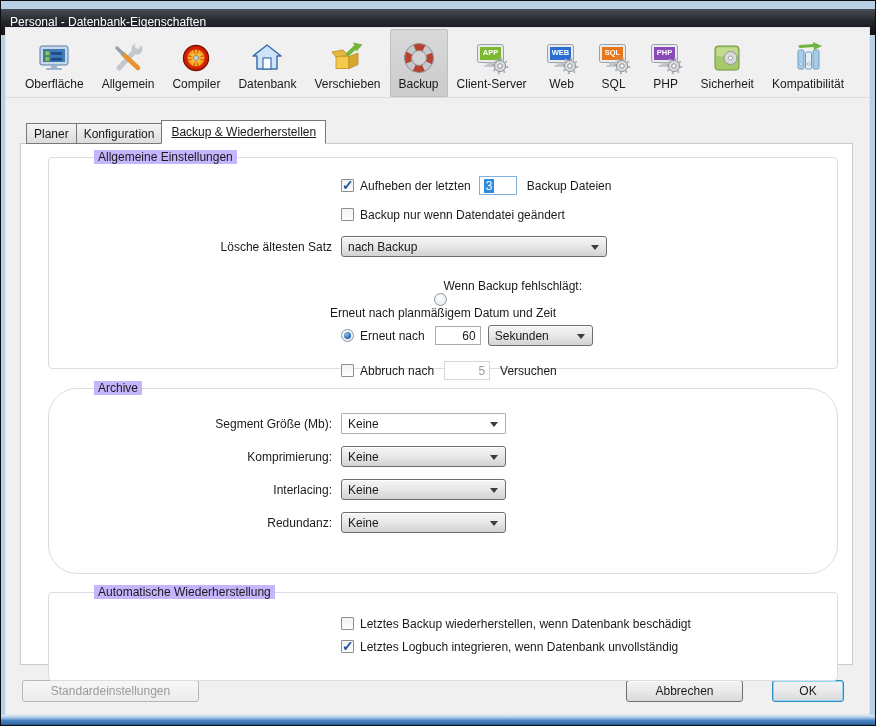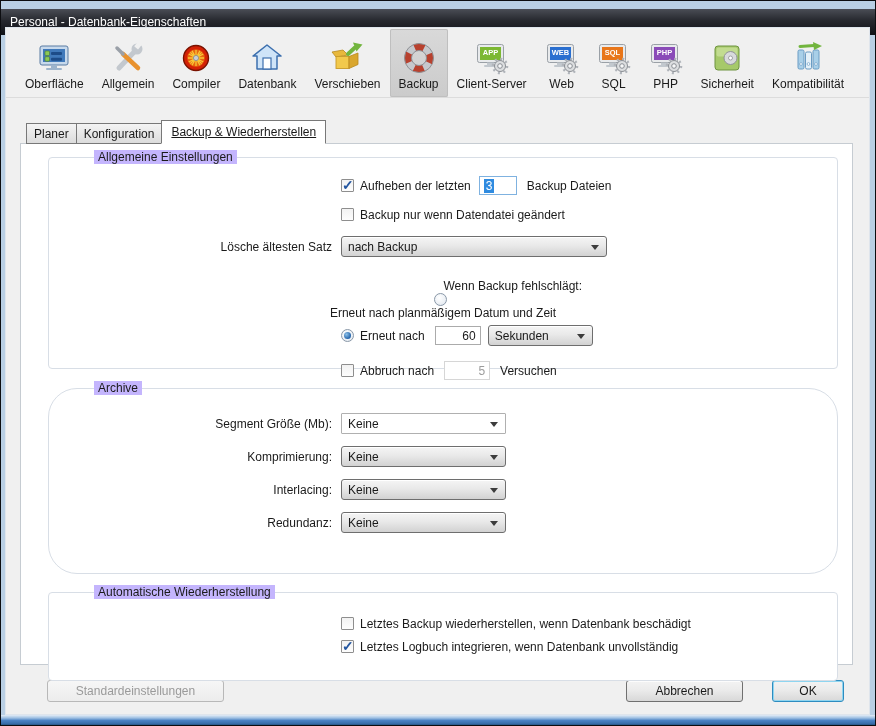--- a/index.html
+++ b/index.html
@@ -101,21 +101,21 @@
   }
   .combo.flat{border:1px solid #b0b0b0;border-radius:1px;background:#fff;box-shadow:none;}
   .w-delete{width:266px;}
   .w-unit{width:105px;margin-left:7px;}
   .w-arch{width:165px;}
   .mt18{margin-top:18px;} .mt10{margin-top:10px;} .mt12{margin-top:12px;}
   .mt22{margin-top:22px;flex-direction:column;} .mt5{margin-top:5px;} .mt15{margin-top:15px;}
   .mt24{margin-top:24px;} .mt16{margin-top:4px;} .mt21{margin-top:21px;}
   .sp8{width:8px;flex:none;} .sp10{width:10px;flex:none;}
   
-  .footer{display:flex;align-items:center;margin:15px 25px 0 41px;text-align:right;}
+  .footer{display:flex;align-items:center;margin:15px 25px 0 16px;text-align:right;}
   .btn{
     height:22px;border:1px solid #707070;border-radius:3px;font:inherit;color:#1a1a1a;
     background:linear-gradient(#f3f3f3,#ebebeb 45%,#d8d8d8);
     box-shadow:inset 0 1px 0 #fcfcfc;display:flex;align-items:center;justify-content:center;
     cursor:default;white-space:nowrap;
   }
   .btn.defaults{width:177px;color:#9a9a9a;border-color:#b8b8b8;
     background:linear-gradient(#f6f6f6,#ececec);box-shadow:none;}
   .btn.cancel{width:117px;margin-left:auto;}
   .btn.ok{width:72px;margin-left:29px;border-color:#2e8cc0;

